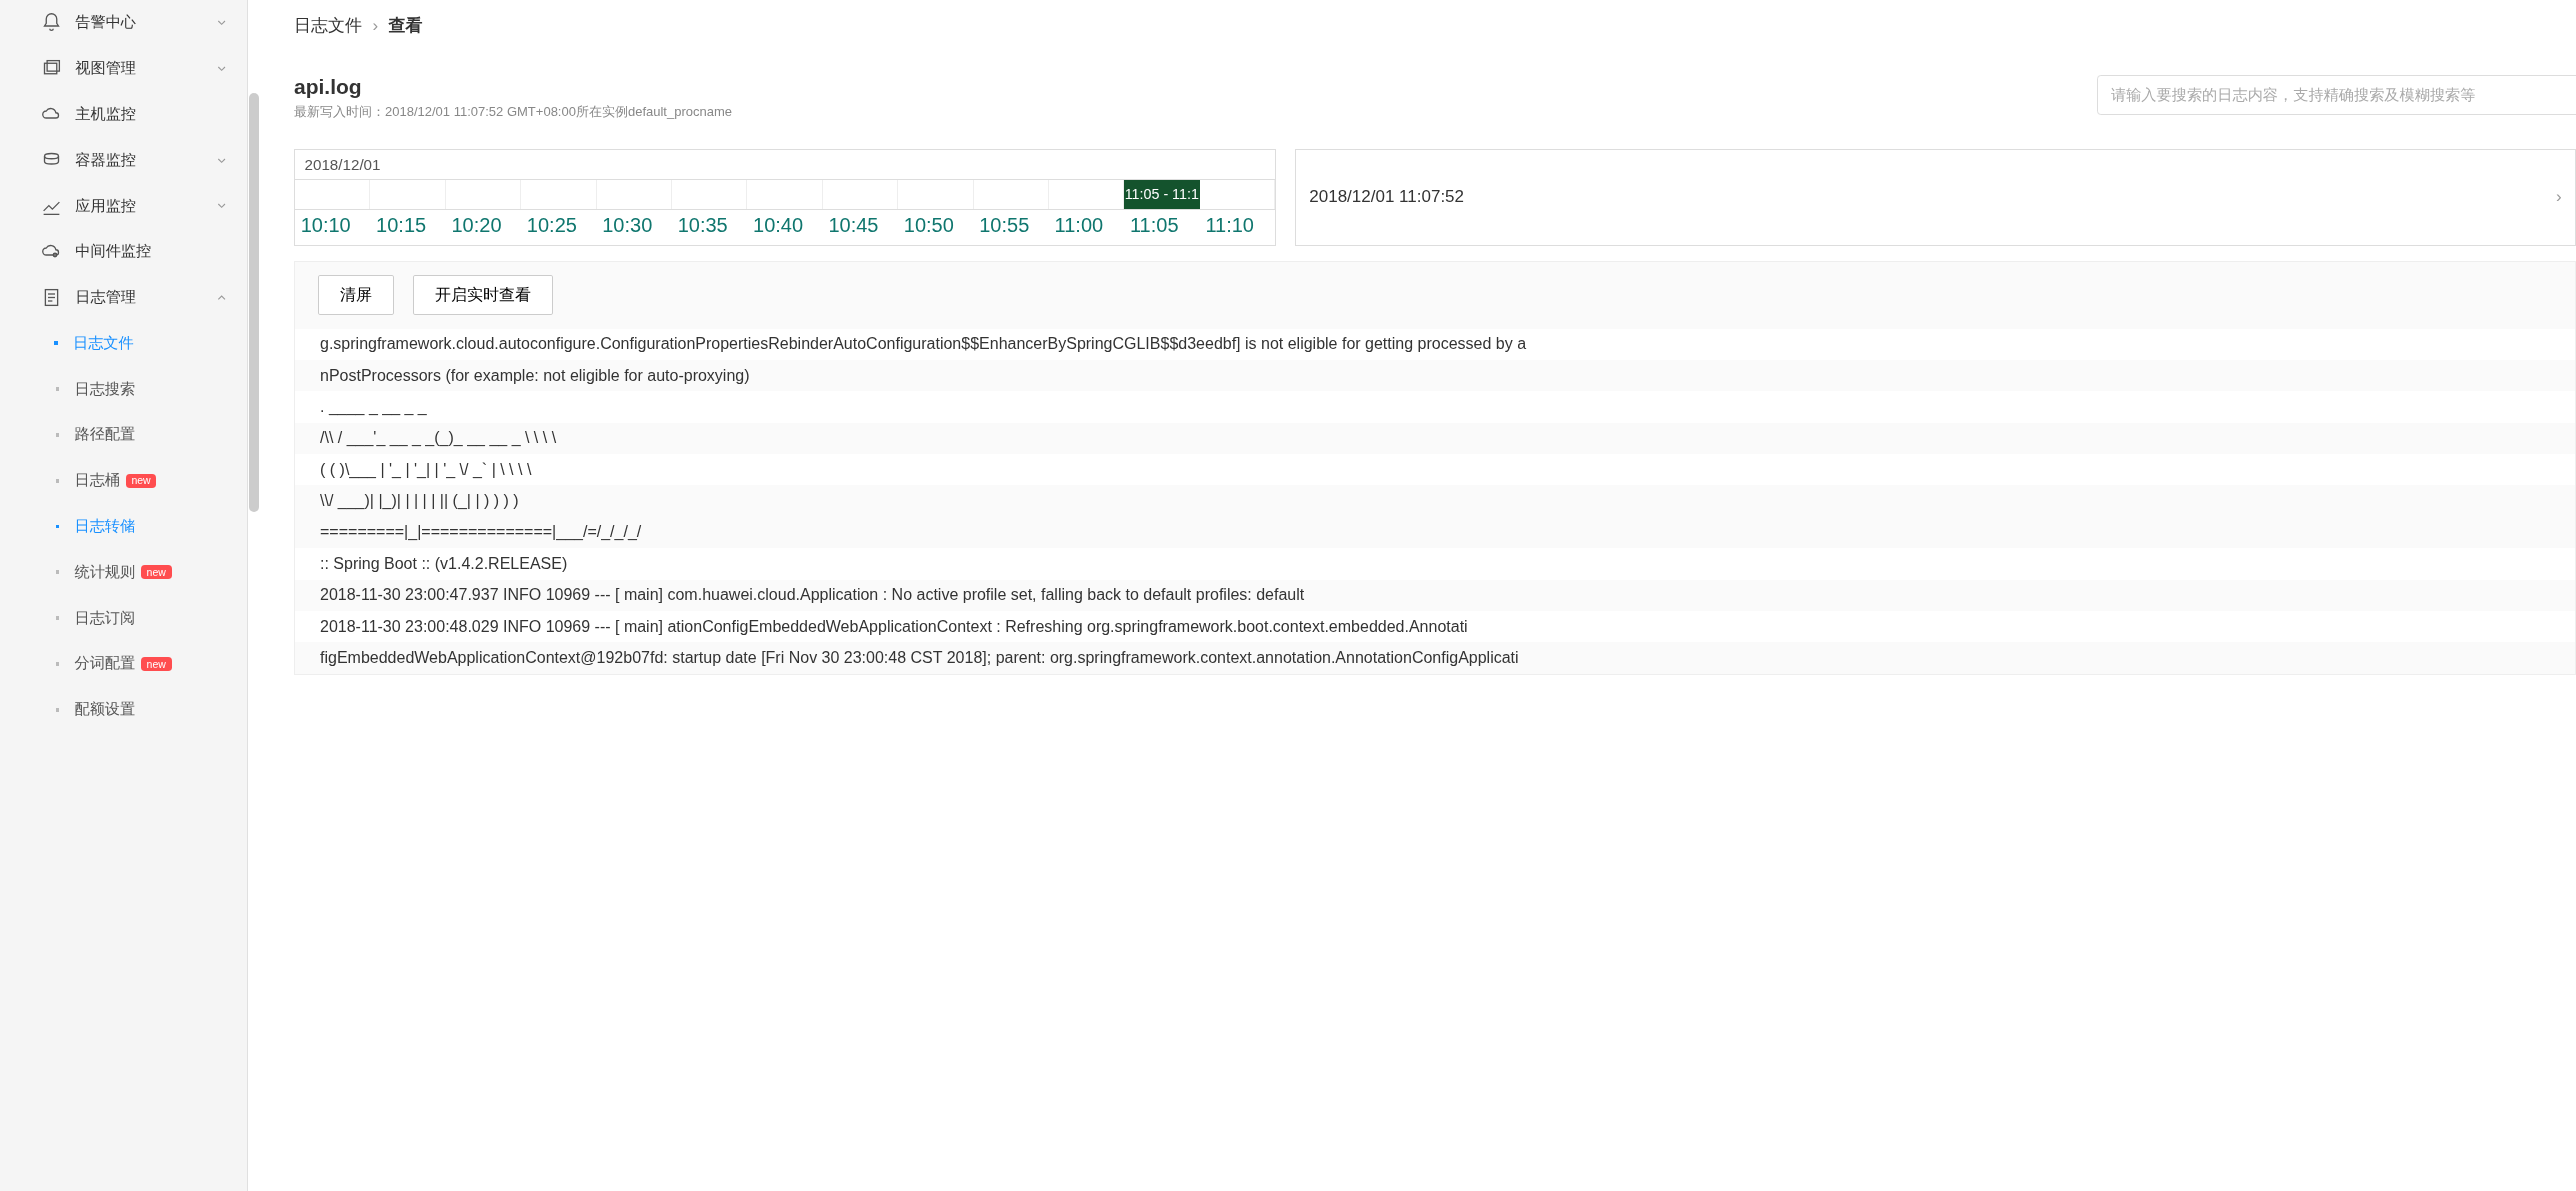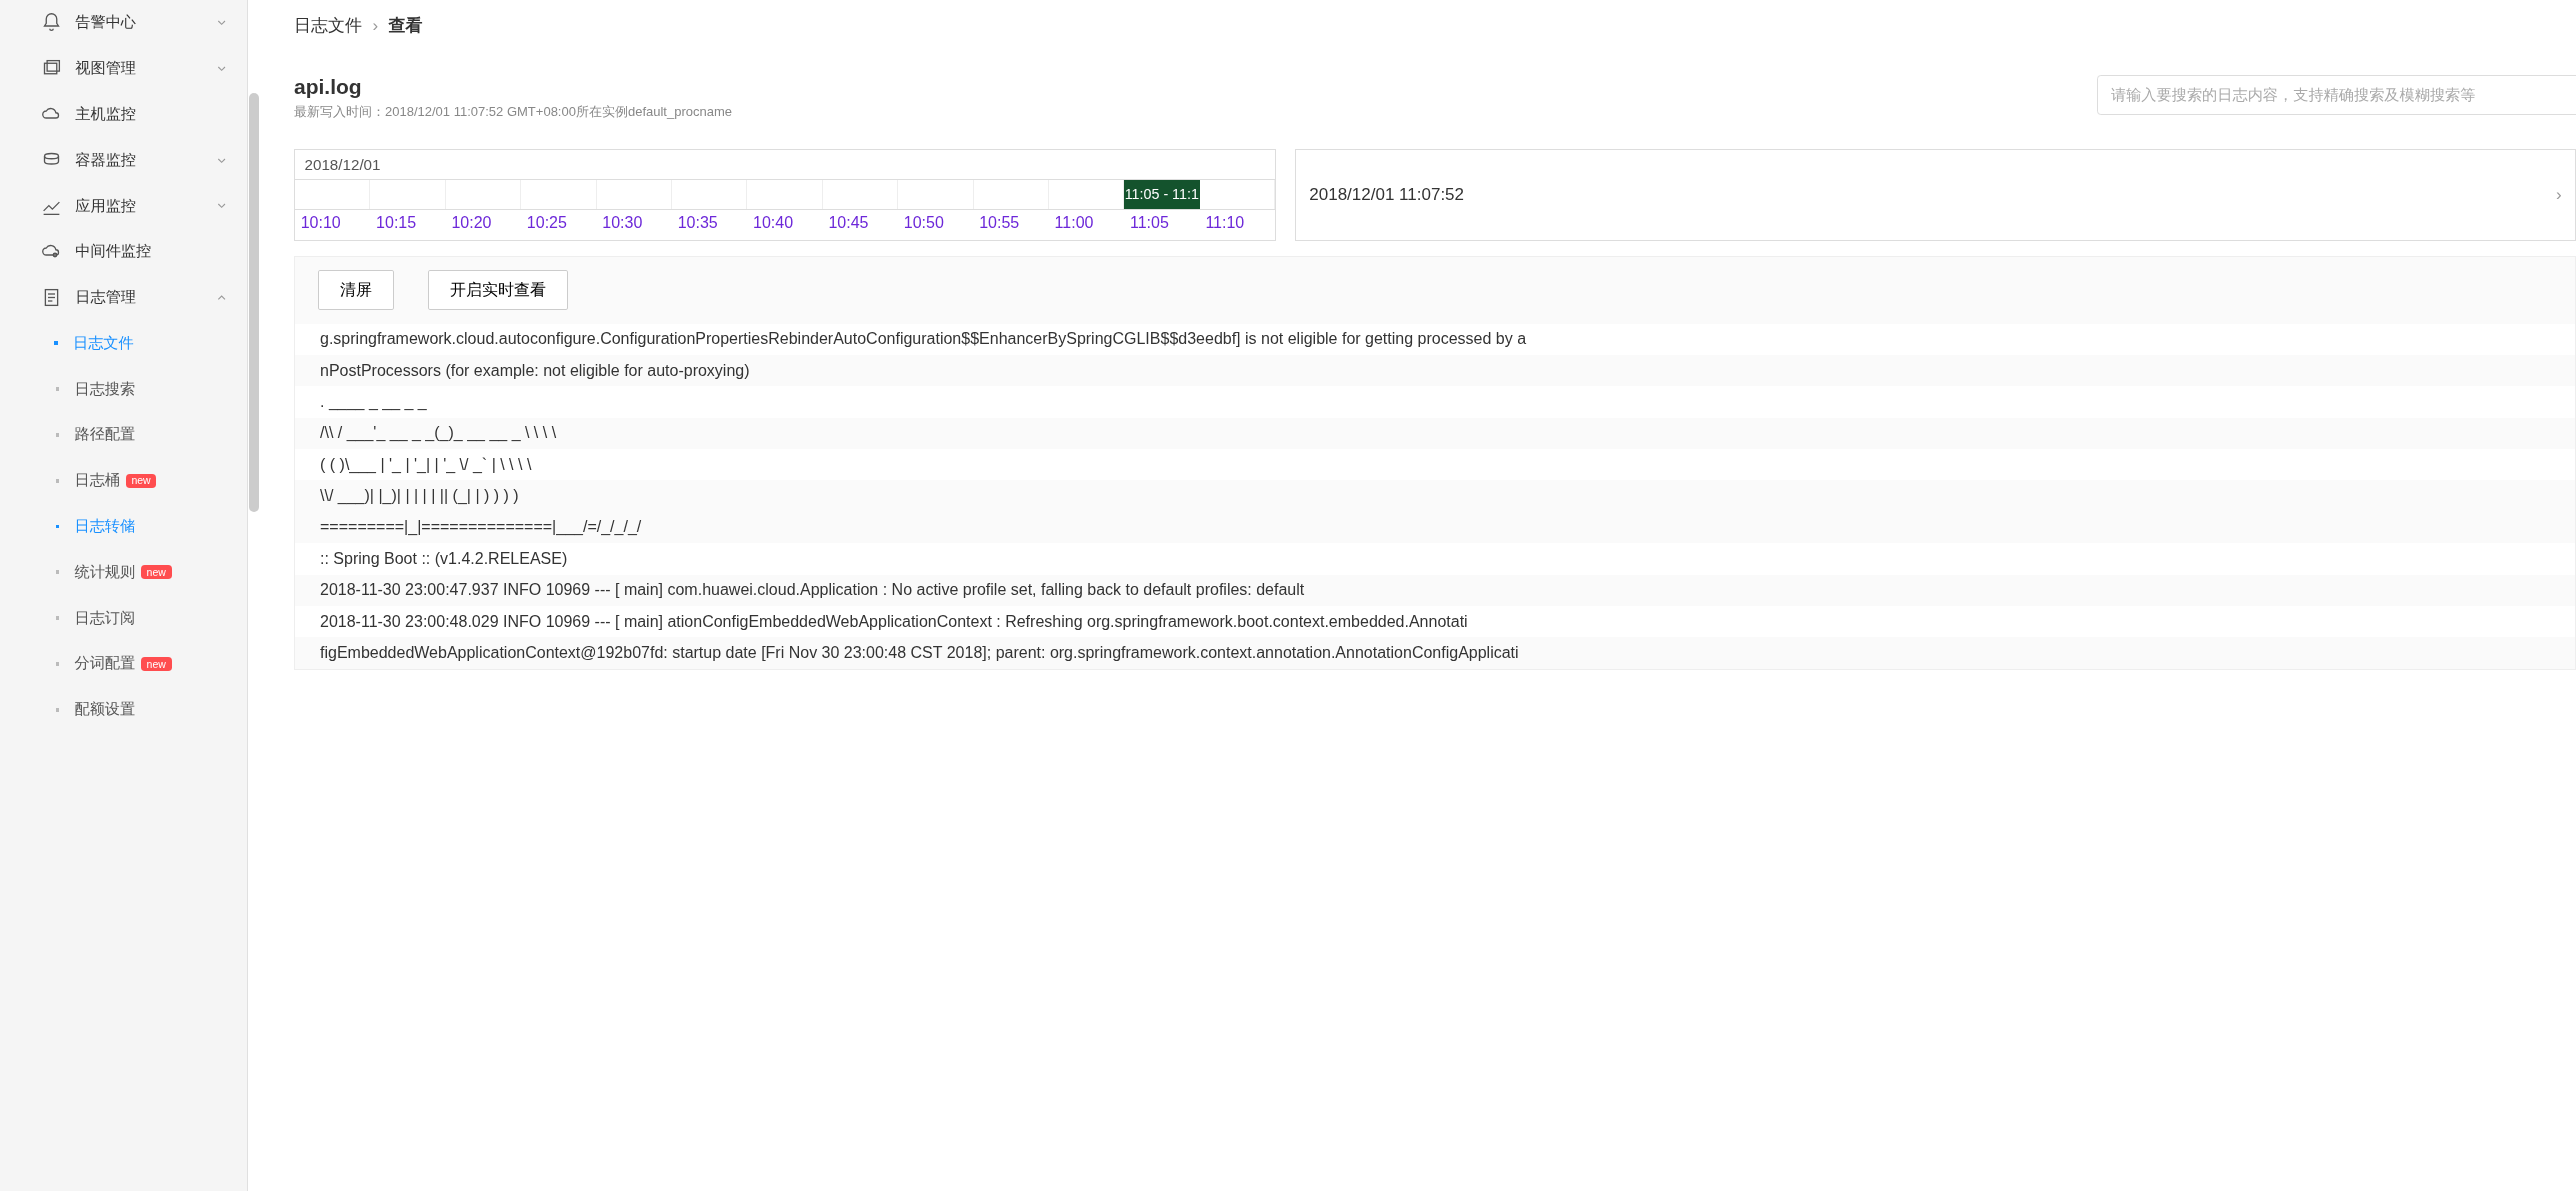--- a/index.html
+++ b/index.html
@@ -162,22 +162,22 @@
       top: 0;
       overflow: hidden;
       white-space: nowrap;
     }
     .timeline-labels {
       display: flex;
       padding: 3.8px 0 7.6px;
     }
     .timeline-lbl {
       flex: 1;
-      font-size: 16px;
-      color: #6d28d9;
+      font-size: 20px;
+      color: #0f766e;
       padding-left: 5.7px;
     }
     .time-box {
       margin-left: 19px;
       border: 1px solid #ddd;
       display: flex;
       align-items: center;
       padding: 0 19px 0 13.3px;
       font-size: 17px;
       color: #333;
@@ -191,21 +191,21 @@
       color: #999;
     }
     .content-panel {
       margin-top: 15.2px;
       border: 1px solid #eee;
       background: #fafafa;
     }
     .content-toolbar {
       padding: 13.3px 23px;
       display: flex;
-      gap: 34px;
+      gap: 19px;
     }
     .btn {
       background: #fff;
       border: 1px solid #ccc;
       padding: 8.6px 21px;
       font-size: 16px;
       cursor: pointer;
       border-radius: 1.9px;
     }
     .log-lines {

